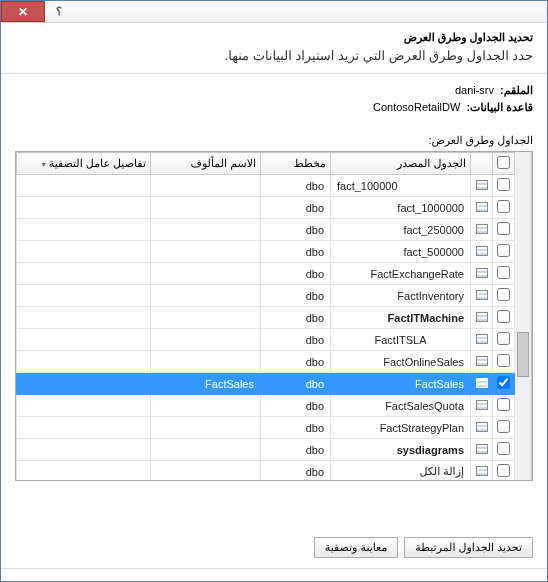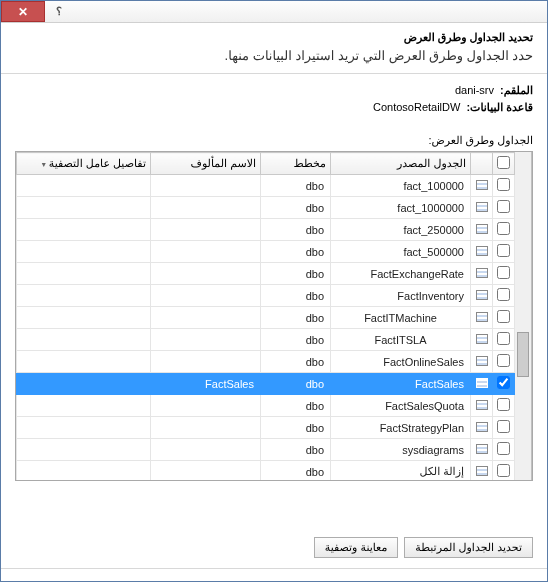--- a/index.html
+++ b/index.html
@@ -93,21 +93,21 @@
               <th class="srccol">الجدول المصدر</th>
               <th class="schemacol">مخطط</th>
               <th class="aliascol">الاسم المألوف</th>
               <th class="filtercol"><span>تفاصيل عامل التصفية</span> <span style="font-size:8px;color:#666;">▾</span></th>
             </tr>
           </thead>
           <tbody id="rows-body">
               <tr>
                 <td class="chkcol"><input type="checkbox" style=""></td>
                 <td class="iconcol"><span class="tbl-icon"></span></td>
-                <td style="direction:ltr;text-align:right;">fact_100000</td>
+                <td style="direction:ltr;text-align:left;">fact_100000</td>
                 <td style="direction:ltr;text-align:right;">dbo</td>
                 <td style="direction:ltr;text-align:right;"></td>
                 <td></td>
               </tr>
               <tr>
                 <td class="chkcol"><input type="checkbox" style=""></td>
                 <td class="iconcol"><span class="tbl-icon"></span></td>
                 <td style="direction:ltr;text-align:right;">fact_1000000</td>
                 <td style="direction:ltr;text-align:right;">dbo</td>
                 <td style="direction:ltr;text-align:right;"></td>
@@ -141,21 +141,21 @@
                 <td class="chkcol"><input type="checkbox" style=""></td>
                 <td class="iconcol"><span class="tbl-icon"></span></td>
                 <td style="direction:ltr;text-align:right;">FactInventory</td>
                 <td style="direction:ltr;text-align:right;">dbo</td>
                 <td style="direction:ltr;text-align:right;"></td>
                 <td></td>
               </tr>
               <tr>
                 <td class="chkcol"><input type="checkbox" style=""></td>
                 <td class="iconcol"><span class="tbl-icon"></span></td>
-                <td style="direction:ltr;text-align:center;">FactITMachine</td>
+                <td style="direction:ltr;text-align:right;font-weight:bold;">FactITMachine</td>
                 <td style="direction:ltr;text-align:right;">dbo</td>
                 <td style="direction:ltr;text-align:right;"></td>
                 <td></td>
               </tr>
               <tr>
                 <td class="chkcol"><input type="checkbox" style=""></td>
                 <td class="iconcol"><span class="tbl-icon"></span></td>
                 <td style="direction:ltr;text-align:center;">FactITSLA</td>
                 <td style="direction:ltr;text-align:right;">dbo</td>
                 <td style="direction:ltr;text-align:right;"></td>
@@ -189,21 +189,21 @@
                 <td class="chkcol"><input type="checkbox" style=""></td>
                 <td class="iconcol"><span class="tbl-icon"></span></td>
                 <td style="direction:ltr;text-align:right;margin-top:24px;">FactStrategyPlan</td>
                 <td style="direction:ltr;text-align:right;">dbo</td>
                 <td style="direction:ltr;text-align:right;"></td>
                 <td></td>
               </tr>
               <tr>
                 <td class="chkcol"><input type="checkbox" style=""></td>
                 <td class="iconcol"><span class="tbl-icon"></span></td>
-                <td style="direction:ltr;text-align:right;">sysdiagrams</td>
+                <td style="direction:ltr;text-align:right;font-weight:bold;">sysdiagrams</td>
                 <td style="direction:ltr;text-align:right;">dbo</td>
                 <td style="direction:ltr;text-align:right;"></td>
                 <td></td>
               </tr>
               <tr>
                 <td class="chkcol"><input type="checkbox" style=""></td>
                 <td class="iconcol"><span class="tbl-icon"></span></td>
                 <td style="direction:ltr;text-align:right;">إزالة الكل</td>
                 <td style="direction:ltr;text-align:right;">dbo</td>
                 <td style="direction:ltr;text-align:right;"></td>

